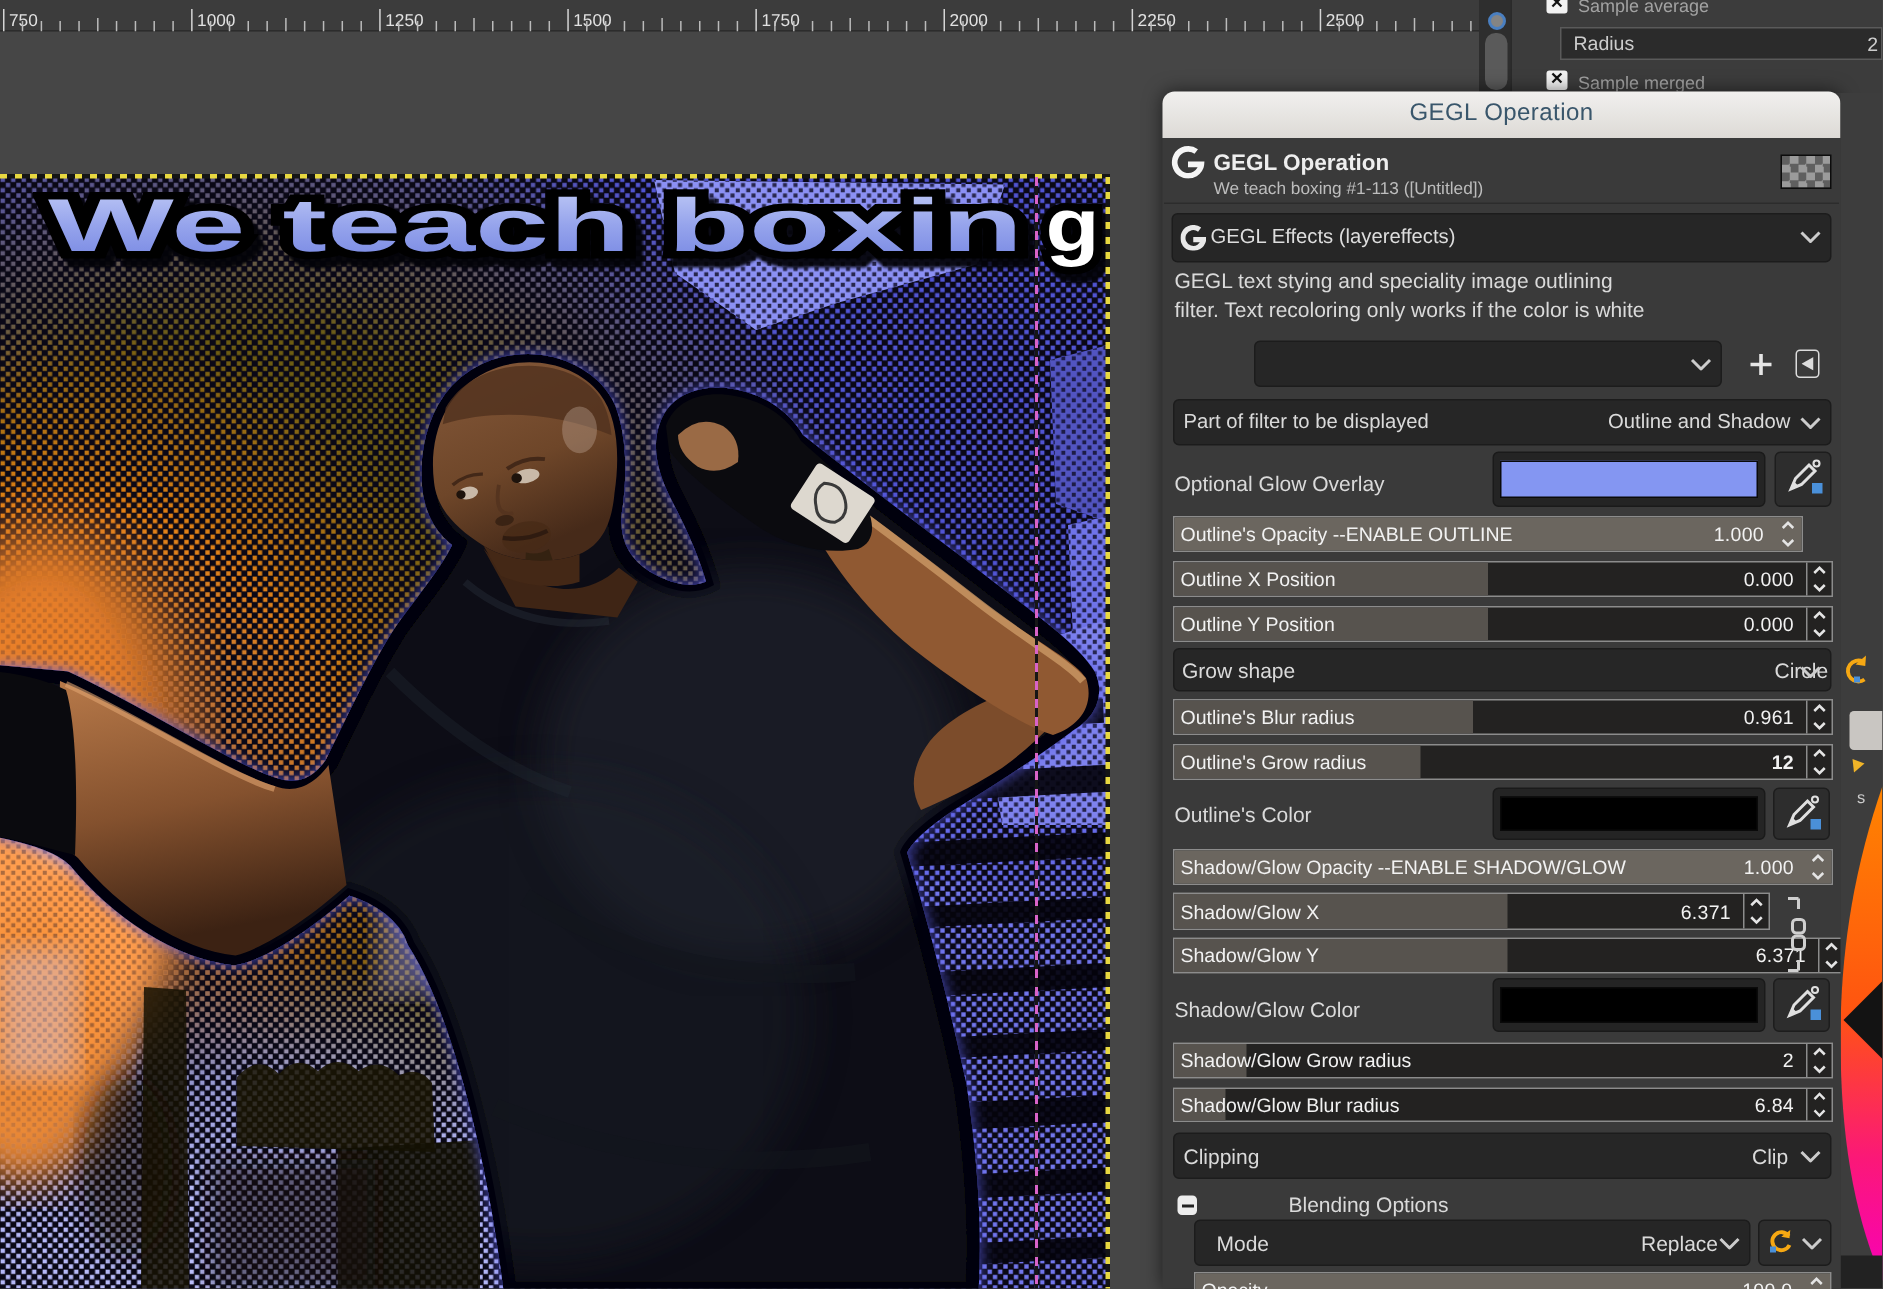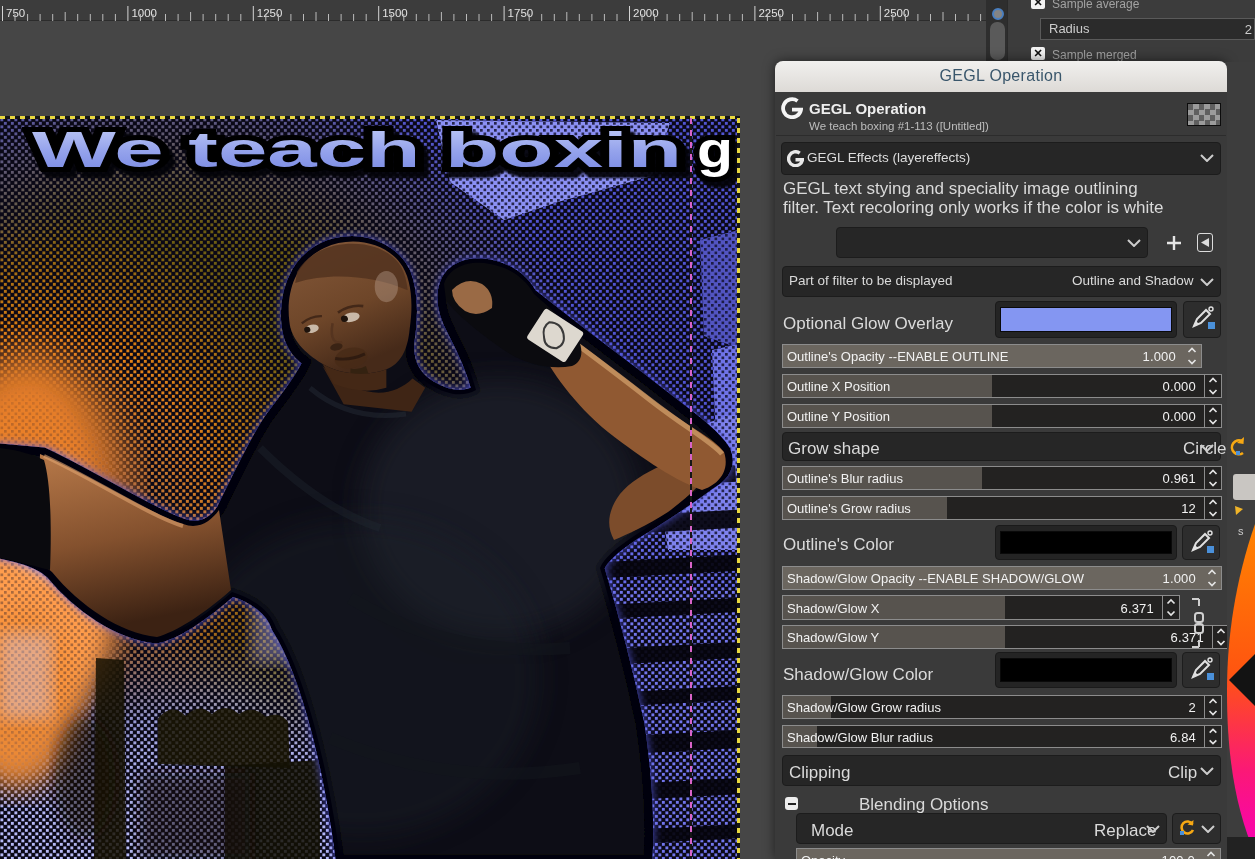--- a/index.html
+++ b/index.html
@@ -23,21 +23,21 @@
 #radiusbox { position:absolute; left:1040px; top:18px; width:215px; height:22px; background:#2b2b2b; border:1px solid #5a5a5a; color:#cccccc; font-size:13px; line-height:20px; padding-left:8px; }
 
 
 #sliver { left:1227px; top:62px; width:28px; height:797px; background:#3d3d3d; overflow:hidden; }
 
 
 #dlg { left:775px; top:61px; width:452px; height:798px; background:#3a3a3a;
   border-radius:8px 8px 0 0; box-shadow:0 0 12px rgba(0,0,0,0.55); }
 #titlebar { left:0; top:0; width:452px; height:31px; border-radius:8px 8px 0 0;
   background:linear-gradient(#f1f0ee,#dddad6); color:#39566b; font-size:16px; text-align:center; line-height:30px; letter-spacing:0.3px; }
-.wlab { position:absolute; color:#dadada; font-size:17px; }
+.wlab { position:absolute; color:#dadada; font-size:14px; }
 .combo { position:absolute; background:#262626; border:1px solid #1c1c1c; border-radius:4px; }
 .chev { position:absolute; width:14px; height:8px; }
 .srow { position:absolute; background:#232221; border:1px solid #8c8c8c; }
 .sfill { position:absolute; left:0; top:0; bottom:0; background:#57534e; }
 .slab { position:absolute; left:4px; top:50%; transform:translateY(-50%); color:#f2f2f2; font-size:13px; white-space:nowrap; }
 .sval { position:absolute; top:50%; transform:translateY(-50%); color:#f2f2f2; font-size:13px; letter-spacing:0.2px; }
 .spin { position:absolute; right:0; top:0; bottom:0; width:17px; border-left:1px solid #8c8c8c; }
 .swatchbtn { position:absolute; background:#242424; border:1px solid #1a1a1a; border-radius:4px; }
 .swatch { position:absolute; left:4px; right:4px; top:5px; bottom:5px; border:1px solid #0a0a0a; }
 .pickbtn { position:absolute; width:38px; background:#2d2d2d; border:1px solid #1d1d1d; border-radius:4px; }
@@ -467,21 +467,21 @@
       <div class="slab">Outline's Blur radius</div>
       <div class="sval" style="right:25px;">0.961</div>
       <div class="spin"><svg width="16" height="22" viewBox="0 0 16 22">
             <path d="M4.5 7 L8 3.5 L11.5 7" fill="none" stroke="#e4e4e4" stroke-width="1.7"></path>
             <path d="M4.5 15 L8 18.5 L11.5 15" fill="none" stroke="#e4e4e4" stroke-width="1.7"></path>
           </svg></div>
     </div>
     <div class="srow" style="left:7px;top:435px;width:440px;height:24px;">
       <div class="sfill" style="width:164px;"></div>
       <div class="slab">Outline's Grow radius</div>
-      <div class="sval" style="right:25px;">12</div>
+      <div class="sval" style="right:25px;font-weight:bold;">12</div>
       <div class="spin"><svg width="16" height="22" viewBox="0 0 16 22">
             <path d="M4.5 7 L8 3.5 L11.5 7" fill="none" stroke="#e4e4e4" stroke-width="1.7"></path>
             <path d="M4.5 15 L8 18.5 L11.5 15" fill="none" stroke="#e4e4e4" stroke-width="1.7"></path>
           </svg></div>
     </div>
 
     <div class="wlab" style="left:8px;top:474px;">Outline's Color</div>
     <div class="swatchbtn" style="left:220px;top:464px;width:182px;height:35px;">
       <div class="swatch" style="background:#000000;"></div>
     </div>

